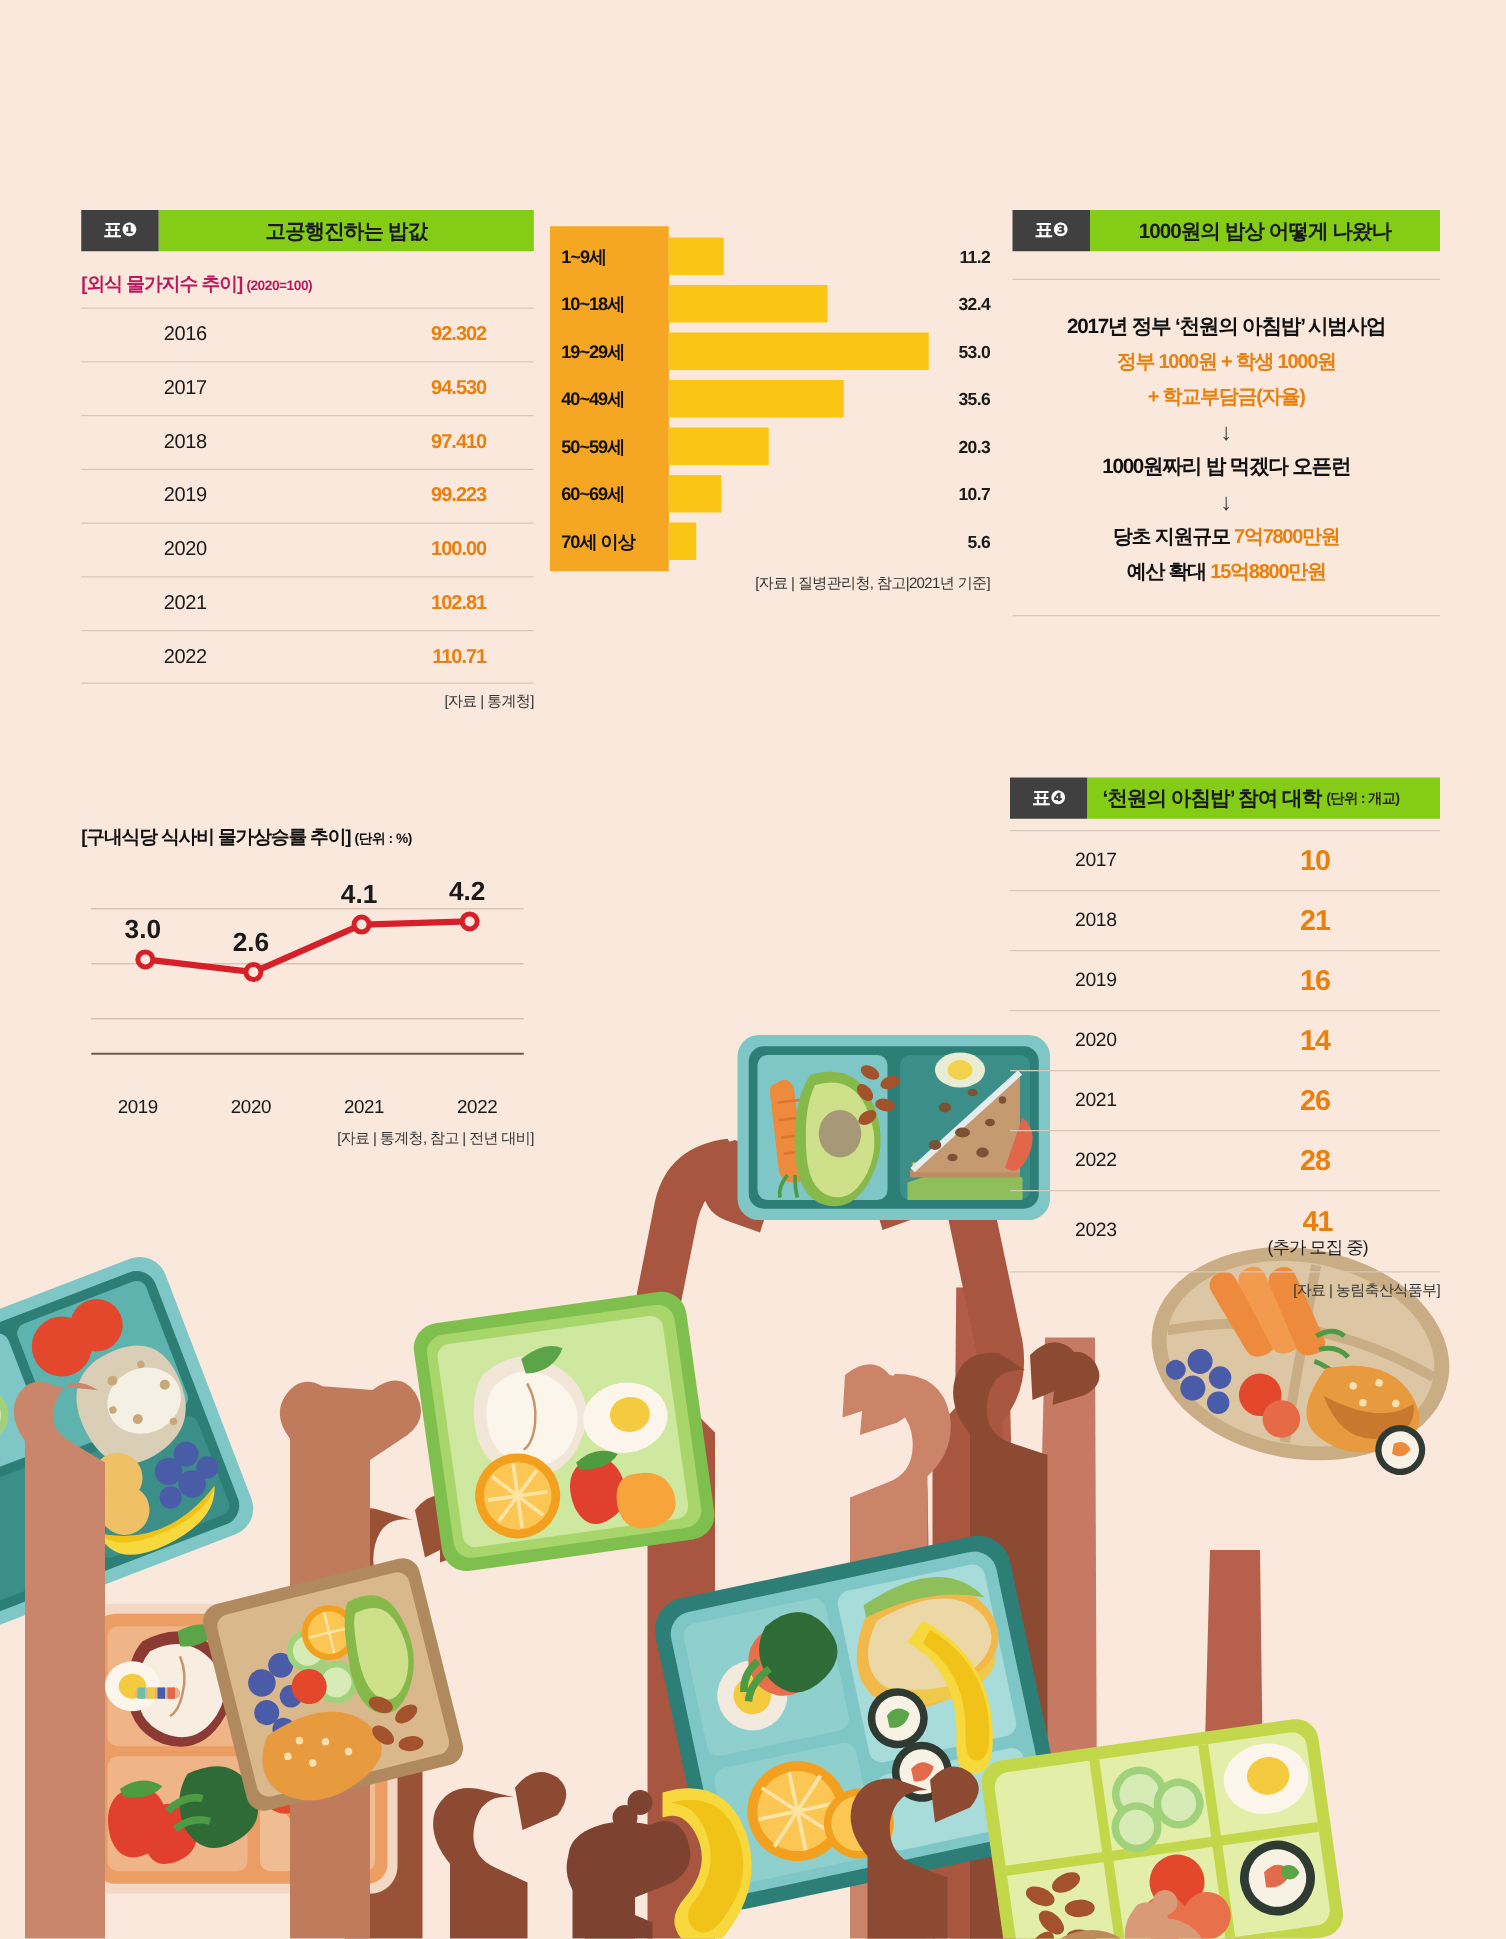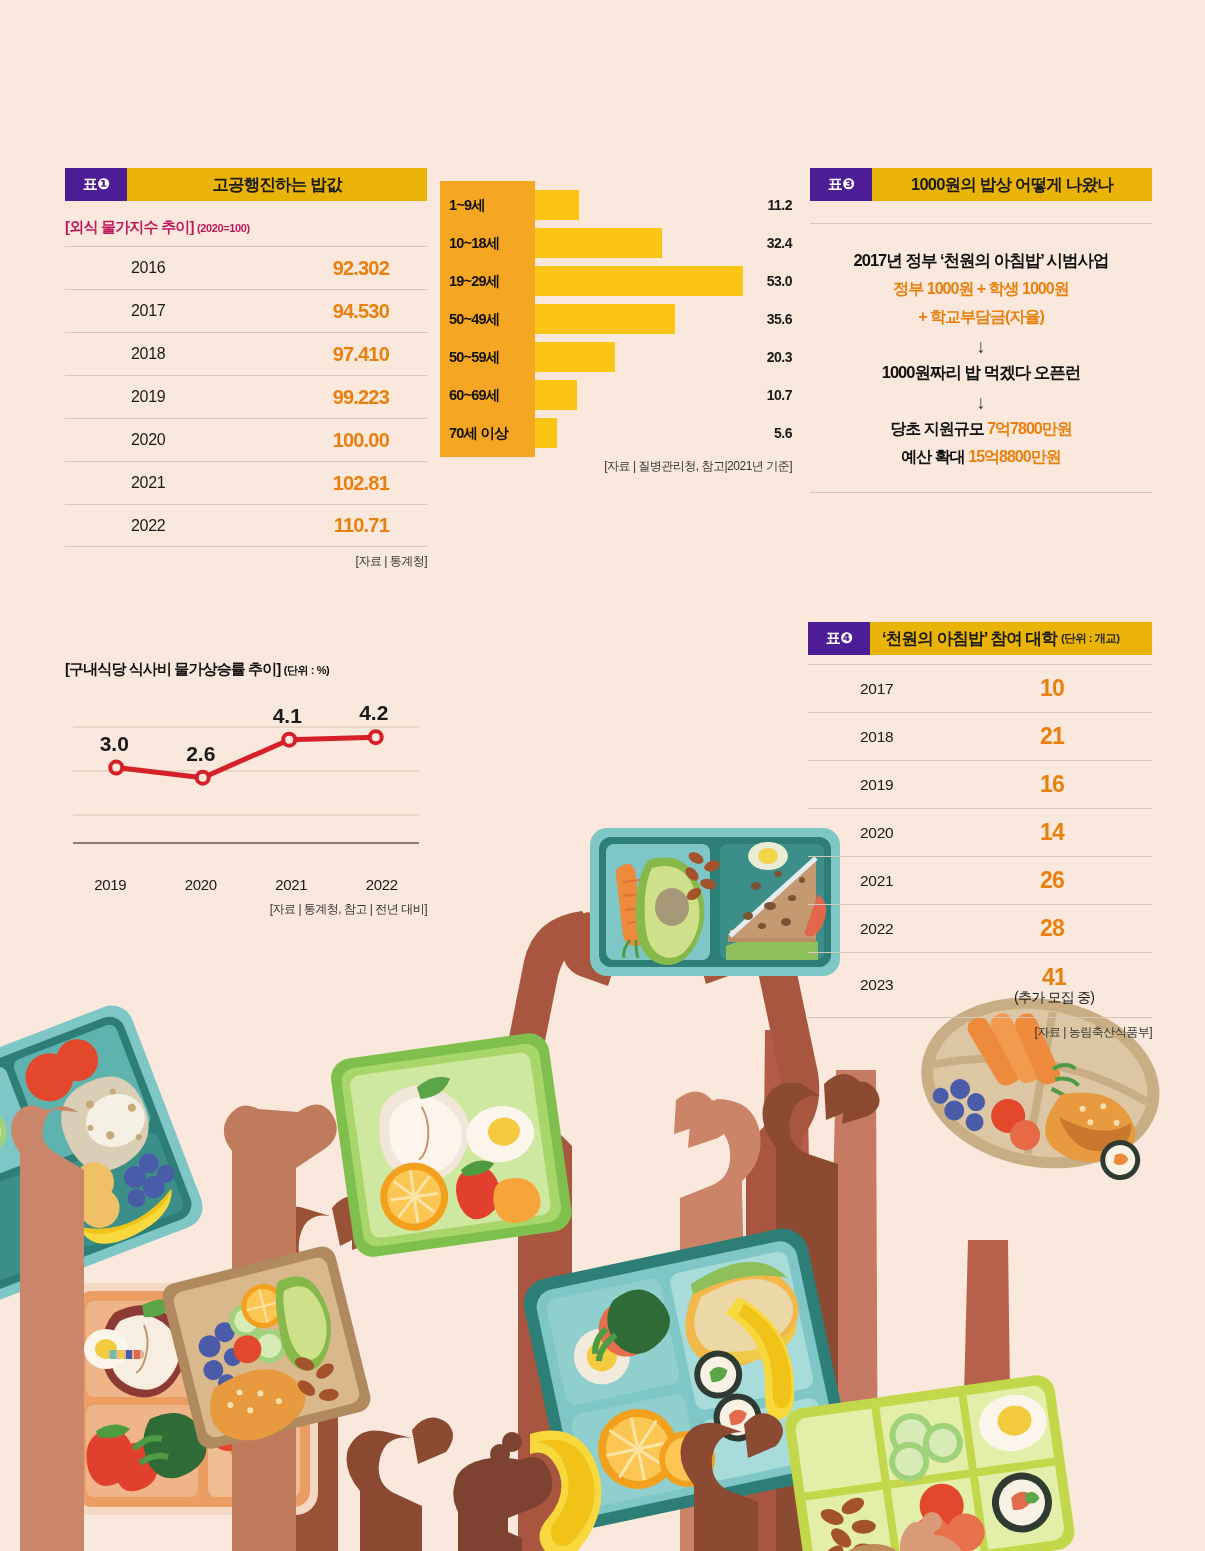--- a/index.html
+++ b/index.html
@@ -19,47 +19,47 @@
   .panel { position: absolute; }
   #panel1 { left: 65px;  top: 168px; width: 362px; }
   #panel2 { left: 440px; top: 168px; width: 352px; }
   #panel3 { left: 810px; top: 168px; width: 342px; }
   #panel-line { left: 65px;  top: 660px; width: 362px; }
   #panel4 { left: 808px; top: 622px; width: 344px; }
 
   
   .hdr { display: flex; align-items: stretch; height: 33px; }
   .hdr-badge {
-    background: #4c1d95; color: #fff; min-width: 62px;
+    background: #404040; color: #fff; min-width: 62px;
     display: flex; align-items: center; justify-content: center;
     font-size: 15px; font-weight: bold; letter-spacing: -0.5px;
     flex: 0 0 auto;
   }
   .hdr-title {
-    flex: 1 1 auto; background: #eab308; display: flex;
+    flex: 1 1 auto; background: #84cc16; display: flex;
     align-items: center; justify-content: center; gap: 4px;
     color: #1b1b1b; font-size: 16.5px; font-weight: bold; letter-spacing: -0.8px;
     padding: 0 6px;
   }
   .hdr-title.left { justify-content: flex-start; padding-left: 12px; }
   .hdr-unit { font-size: 11.5px; font-weight: bold; letter-spacing: -0.6px; color: #2a2a2a; }
 
   
   .sub-title { margin-top: 17px; font-size: 15px; font-weight: bold; letter-spacing: -0.8px; color: #be185d; }
   .sub-title .small { font-size: 11px; font-weight: bold; letter-spacing: -0.4px; }
 
   .rows { margin-top: 9px; }
   .rows .row {
     display: flex; align-items: center; justify-content: space-between;
     border-top: 1px solid #D8C8BC; height: 43px; padding: 0 4px;
   }
   .rows .row:last-child { border-bottom: 1px solid #D8C8BC; }
   .row .yr { font-size: 16px; color: #1a1a1a; letter-spacing: -0.3px; padding-left: 62px; }
   .row .val {
-    font-size: 20px; font-weight: bold; color: #E8800F; letter-spacing: -0.8px;
+    font-size: 16px; font-weight: bold; color: #E8800F; letter-spacing: -0.8px;
     padding-right: 34px;
   }
   .src { margin-top: 6px; text-align: right; font-size: 12px; color: #333; letter-spacing: -0.5px; }
 
   
   #panel4 .rows .row { height: 48px; }
   #panel4 .row .yr { padding-left: 48px; font-size: 15.5px; }
   #panel4 .row .val { padding-right: 84px; font-size: 23px; }
   #panel4 .row.tall { height: 66px; }
   #panel4 .valwrap { display: flex; flex-direction: column; align-items: center; padding-right: 54px; }
@@ -589,21 +589,21 @@
         </div>
         <div class="barrow">
           <div class="bar">
             <div class="cap">19~29세</div>
             <div class="fill" style="width: 208px;"></div>
           </div>
           <div class="pct">53.0</div>
         </div>
         <div class="barrow">
           <div class="bar">
-            <div class="cap">50~49세</div>
+            <div class="cap">40~49세</div>
             <div class="fill" style="width: 139.713px;"></div>
           </div>
           <div class="pct">35.6</div>
         </div>
         <div class="barrow">
           <div class="bar">
             <div class="cap">50~59세</div>
             <div class="fill" style="width: 79.6679px;"></div>
           </div>
           <div class="pct">20.3</div>

